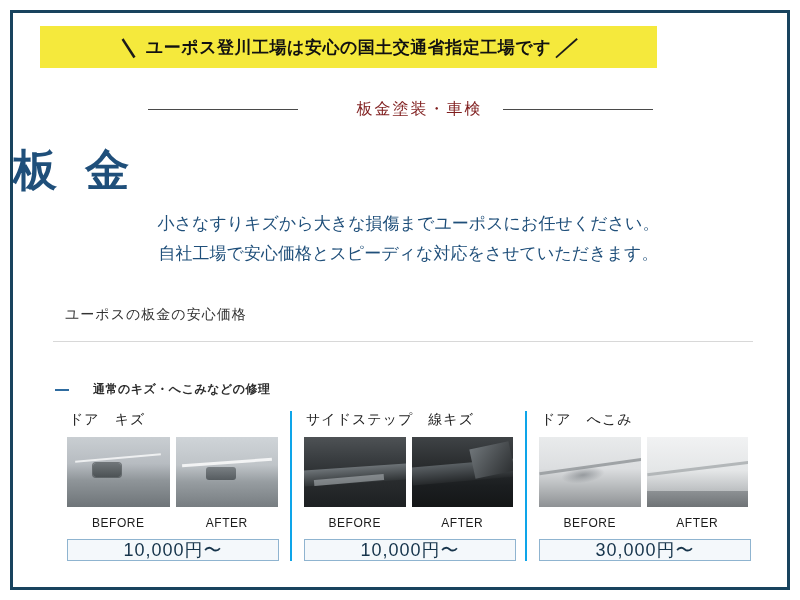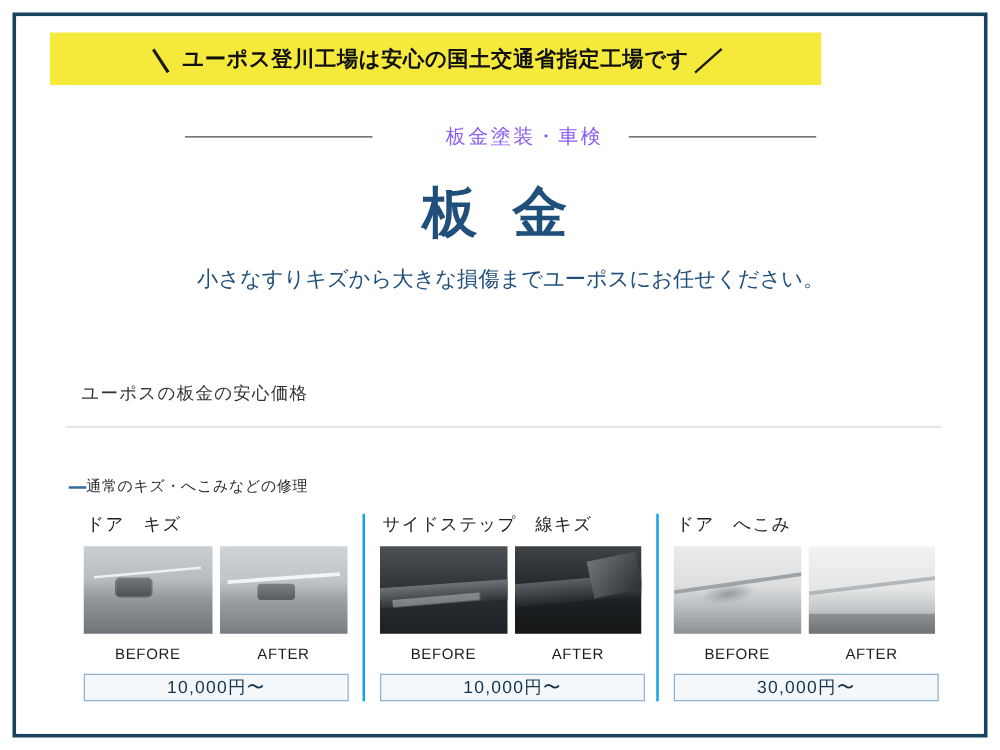--- a/index.html
+++ b/index.html
@@ -86,32 +86,32 @@
     justify-content: center;
     gap: 20px;
   }
   .kicker .rule {
     width: 150px;
     height: 1px;
     background: #4a4a4a;
   }
   .kicker-text {
     font-size: 16px;
-    color: #8b5cf6;
+    color: #7f1d1d;
     letter-spacing: 2px;
     white-space: nowrap;
     margin-left: 39px;
   }
 
   .headline {
     position: absolute;
     left: 0;
     top: 128px;
     width: 774px;
-    text-align: center;
+    text-align: left;
     font-size: 44px;
     font-weight: bold;
     color: #1f4f7a;
     letter-spacing: 8px;
   }
 
   .lead {
     position: absolute;
     left: 0;
     top: 196px;
@@ -140,21 +140,22 @@
     height: 1px;
     background: #d8d8d8;
   }
 
   .subsection {
     position: absolute;
     left: 42px;
     top: 368px;
     display: flex;
     align-items: center;
-    gap: 0;
+    gap: 24px;
+    font-weight: bold;
   }
   .subsection .dash {
     width: 14px;
     height: 2px;
     background: #2f6ca0;
     display: inline-block;
   }
   .subsection-text {
     font-size: 12px;
     color: #2d2d2d;
@@ -209,21 +210,21 @@
   }
   .price-box {
     margin-top: 9px;
     width: 212px;
     height: 22px;
     border: 1px solid #8fb4d0;
     background: #f4f8fb;
     display: flex;
     align-items: center;
     justify-content: center;
-    font-size: 14px;
+    font-size: 18px;
     color: #16344b;
     letter-spacing: 1px;
     box-sizing: border-box;
   }
 
   
   .p-door-before {
     background:
       linear-gradient(180deg, #c9ced2 0%, #b7bcc1 38%, #8f9599 62%, #6e7478 100%);
   }
@@ -363,20 +364,21 @@
     <div class="kicker">
       <span class="rule"></span>
       <span class="kicker-text">板金塗装・車検</span>
       <span class="rule"></span>
     </div>
 
     <div class="headline">板 金</div>
 
     <div class="lead">
       <div>小さなすりキズから大きな損傷までユーポスにお任せください。</div>
+      <div>自社工場で安心価格とスピーディな対応をさせていただきます。</div>
     </div>
 
     <div class="price-heading">ユーポスの板金の安心価格</div>
     <div class="price-heading-rule"></div>
 
     <div class="subsection">
       <span class="dash"></span>
       <span class="subsection-text">通常のキズ・へこみなどの修理</span>
     </div>
 

